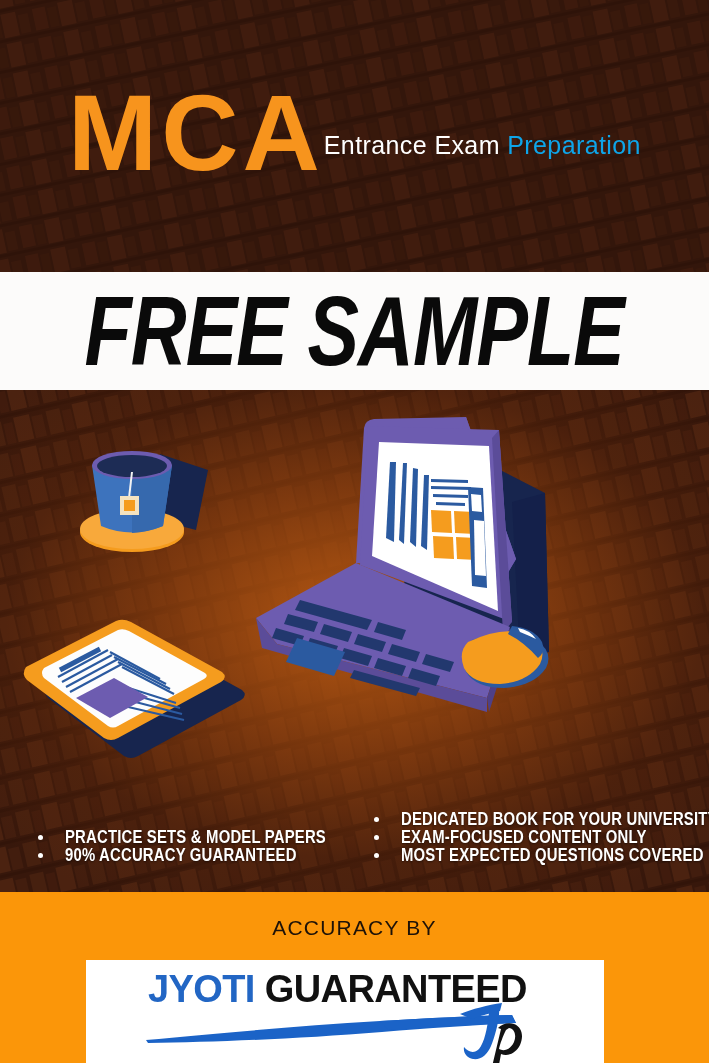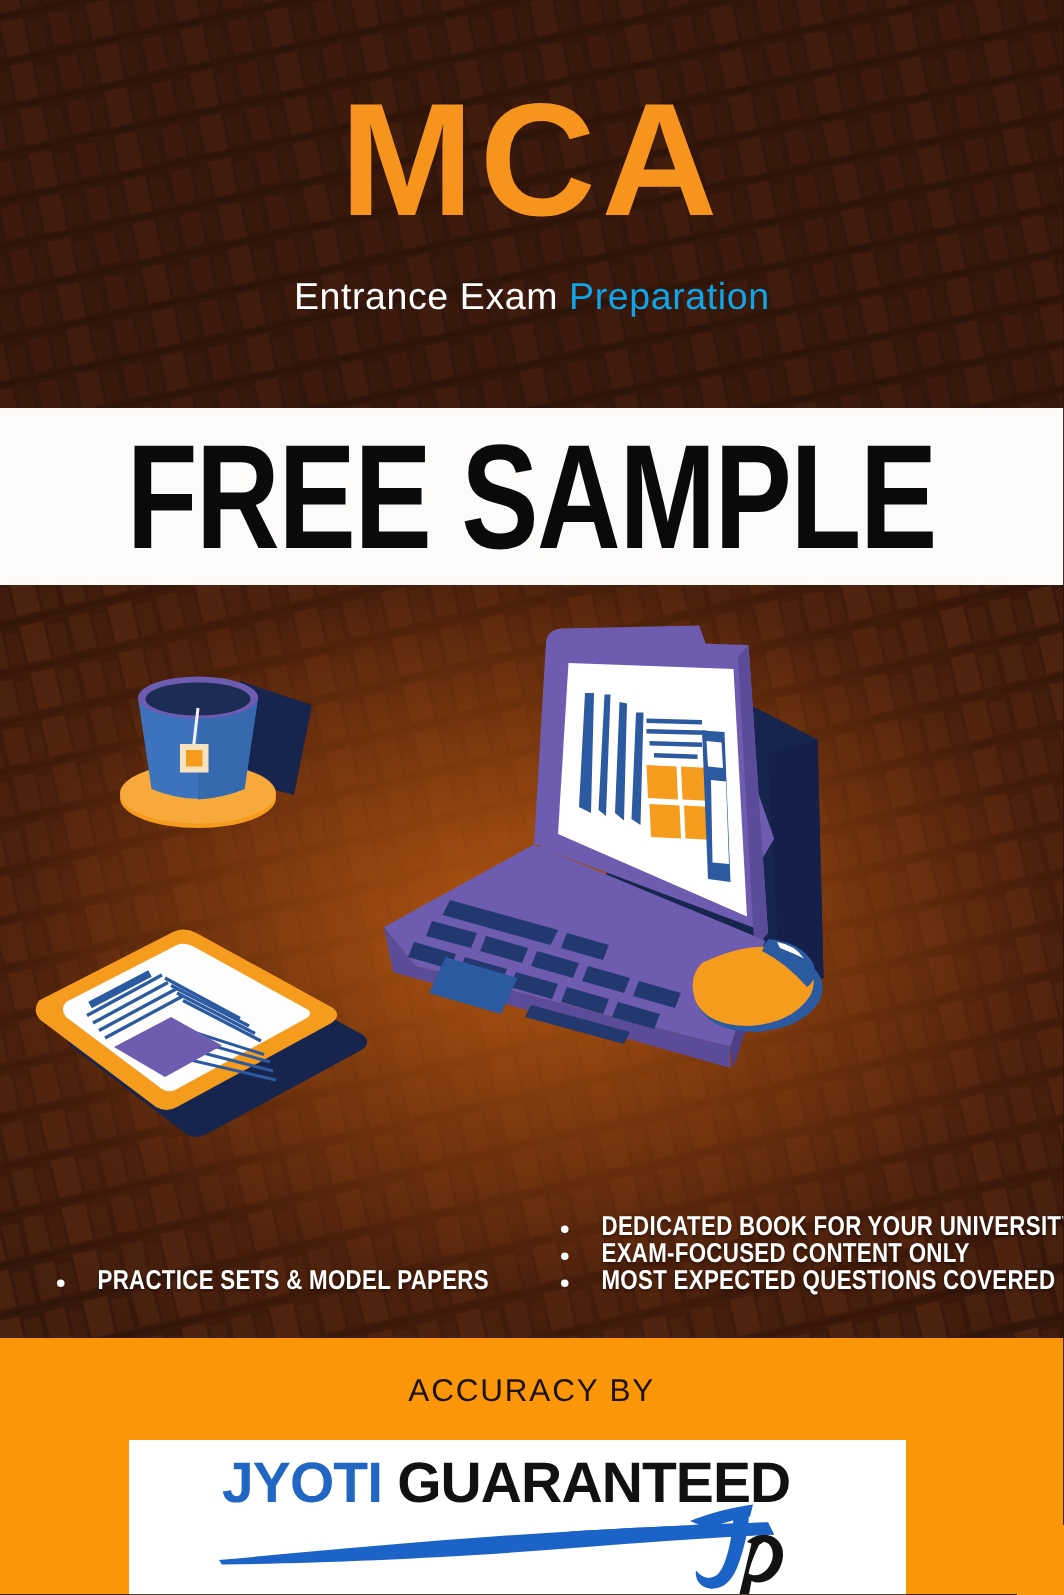--- a/index.html
+++ b/index.html
@@ -25,21 +25,21 @@
     background:#33160b;
     overflow:hidden;
   }
   .header-band .shelf-texture {
     position:absolute; inset:-40px;
     opacity:.45;
   }
   .title-wrap {
     position:absolute; left:0; top:0;
     width:709px; height:272px;
-    display:flex; flex-direction:column;
+    display:flex; 
     align-items:center; justify-content:center;
     padding-bottom:6px;
   }
   .main-title {
     font-family:"Liberation Sans", sans-serif;
     font-weight:700;
     font-size:107px;
     line-height:1.0;
     letter-spacing:4px;
     color:#f7941d;
@@ -53,21 +53,21 @@
     color:#ffffff;
     white-space:nowrap;
   }
   .subtitle .accent { color:#0ea5e9; }
 
   
   .sample-band {
     position:absolute; left:0; top:272px;
     width:709px; height:118px;
     background:#fcfbfa;
-    display:flex; align-items:center; justify-content:center;
+    display:flex; align-items:center; justify-content:center;font-style:italic;
   }
   .sample-text {
     font-family:"Liberation Sans Narrow","Liberation Sans", sans-serif;
     font-weight:700;
     font-size:84px;
     line-height:1;
     letter-spacing:-1px;
     color:#0a0a0a;
     transform:scaleX(.92) scaleY(1.18);
     transform-origin:center center;
@@ -330,20 +330,24 @@
       </g>
     </svg>
   </div>
 
   <div class="features">
     <div class="feat-col left">
       <div class="feat-row">
         <span class="feat-dot"></span>
         <span class="feat-text">PRACTICE SETS &amp; MODEL PAPERS</span>
       </div>
+      <div class="feat-row">
+        <span class="feat-dot"></span>
+        <span class="feat-text"> 90% ACCURACY GUARANTEED</span>
+      </div>
     </div>
     <div class="feat-col right">
       <div class="feat-row">
         <span class="feat-dot"></span>
         <span class="feat-text">DEDICATED BOOK FOR  YOUR UNIVERSITY</span>
       </div>
       <div class="feat-row">
         <span class="feat-dot"></span>
         <span class="feat-text">EXAM-FOCUSED CONTENT ONLY</span>
       </div>

